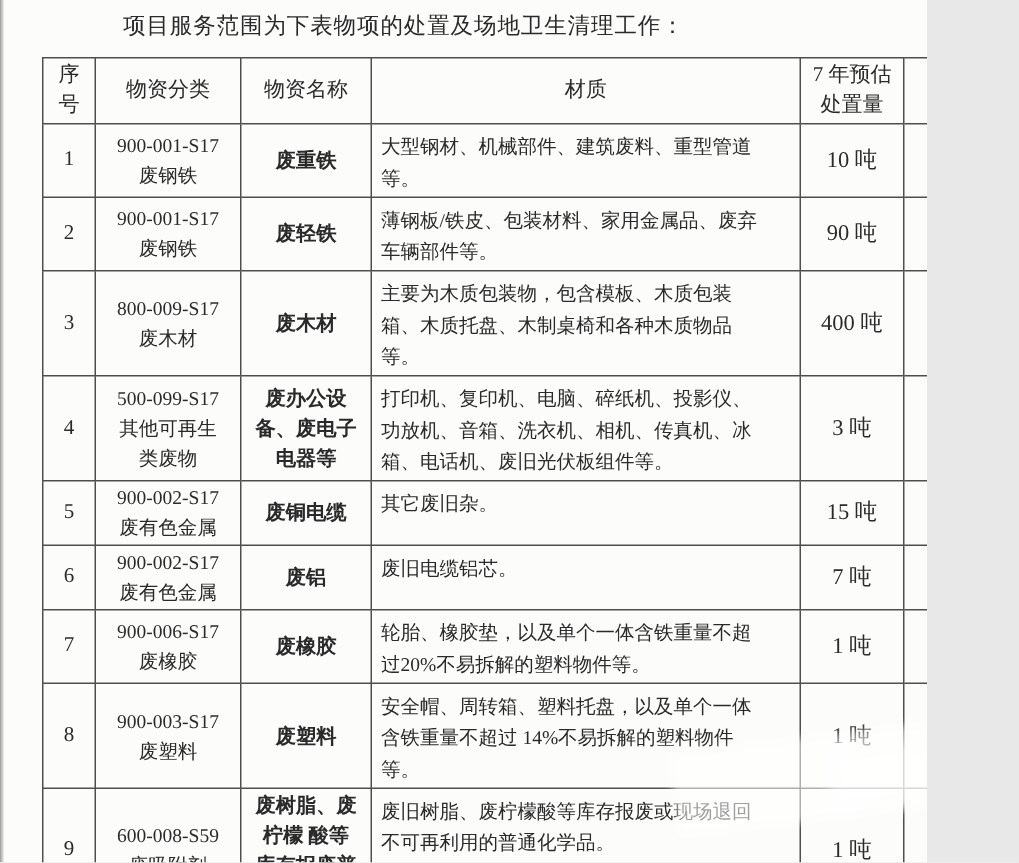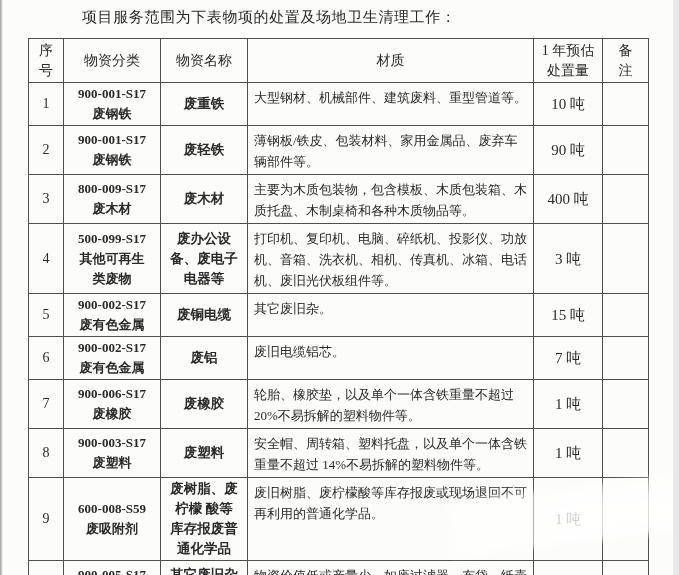--- a/index.html
+++ b/index.html
@@ -1,19 +1,19 @@
 <!DOCTYPE html>
 <html><head>
 <meta charset="utf-8">
 <style>
   * { box-sizing: border-box; }
   html,body { margin:0; padding:0; background:#e8e8e8; }
   .page {
     position: relative;
-    width: 673px;
+    width: 618px;
     height: 575px;
     background: #fcfcfa;
     font-family: "Liberation Serif", "DejaVu Serif", serif;
     color: #2a2a2a;
     overflow: hidden;
   }
   .scan-edge {
     position: absolute;
     left: 0; top: 0;
     width: 3px; height: 100%;
@@ -44,25 +44,25 @@
     vertical-align: middle;
     font-size: 14px;
     line-height: 20px;
     padding: 1px 2px;
     overflow: hidden;
   }
   .pre { white-space: pre-line; }
   td.material {
     text-align: left;
     vertical-align: top;
-    padding: 4px 4px 2px 6px;
+    padding: 4px 21px 2px 6px;
     font-size: 13px;
     line-height: 21px;
   }
-  td.category { font-size: 13px; line-height: 20px; font-weight: bold; }
+  td.category { font-size: 13px; line-height: 20px; }
   td.name     { font-size: 13.5px; line-height: 20px; font-weight: bold; }
   td.qty      { font-size: 15px; }
   thead tr { height: 44px; }
   tr.r1 { height: 42px; }  tr.r2 { height: 43px; }
   tr.r3 { height: 44px; }  tr.r4 { height: 61px; }
   tr.r5 { height: 39px; }  tr.r6 { height: 41px; }
   tr.r7 { height: 46px; }  tr.r8 { height: 42px; }
   tr.r9 { height: 83px; }  tr.r10 { height: 40px; }
   .fade-overlay-1 {
     position: absolute;
@@ -100,21 +100,21 @@
         <col style="width:69px">
         <col style="width:46px">
     </colgroup>
     <thead>
       <tr>
         <th class="pre">序
 号</th>
         <th class="pre">物资分类</th>
         <th class="pre">物资名称</th>
         <th class="pre">材质</th>
-        <th class="pre">1 年预估
+        <th class="pre">7 年预估
 处置量</th>
         <th class="pre">备
 注</th>
       </tr>
     </thead>
     <tbody>
       <tr class="r1">
         <td>1</td>
         <td class="category pre">900-001-S17
 废钢铁</td>

